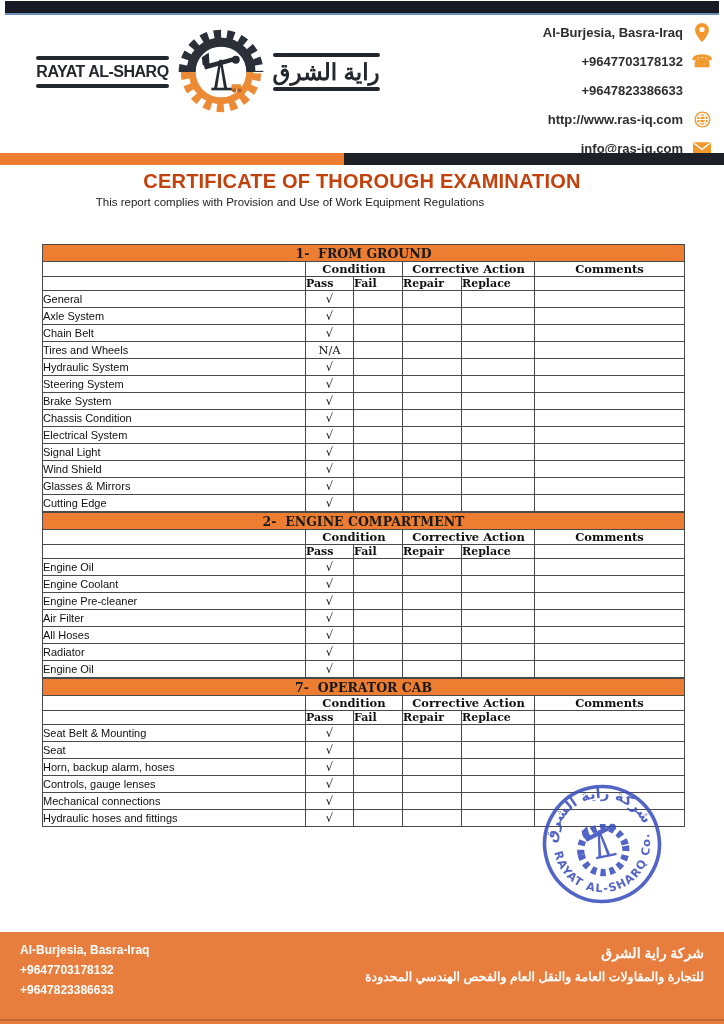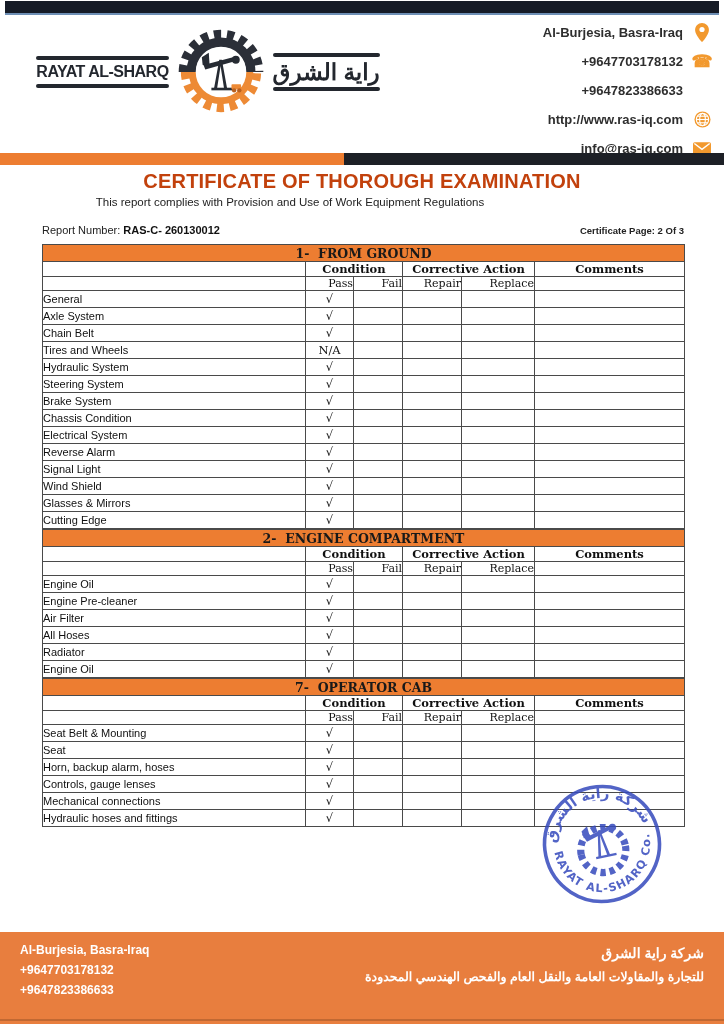--- a/index.html
+++ b/index.html
@@ -48,22 +48,22 @@
 
   
   #sections{position:absolute;left:42px;top:244px;width:642px;}
   table.sec{border-collapse:collapse;width:642px;table-layout:fixed;}
   table.sec th,table.sec td{border:1px solid #4a4a4a;padding:0;overflow:hidden;}
   .sec-title{background:#ED7D31;height:16px;font-family:"DejaVu Serif",serif;
              font-weight:bold;font-size:12.5px;color:#191919;text-align:center;
              white-space:pre;border:1px solid #222;}
   tr.h1 th{height:14px;font-family:"DejaVu Serif",serif;font-weight:bold;font-size:11.5px;
            text-align:center;background:#fff;color:#111;}
-  tr.h2 th{height:13px;font-family:"DejaVu Serif",serif;font-weight:normal;font-size:11px;
-           text-align:right;background:#fff;color:#111;}
+  tr.h2 th{height:13px;font-family:"DejaVu Serif",serif;font-weight:bold;font-size:11px;
+           text-align:left;background:#fff;color:#111;}
   td.c-item{height:16px;font-size:11px;color:#101010;padding-left:8px;background:#fff;}
   td.c-pass{text-align:center;font-family:"DejaVu Serif",serif;font-size:11.5px;color:#111;background:#fff;}
   td.c-fail,td.c-repair,td.c-replace,td.c-comments{background:#fff;}
 
   
   .stamp{position:absolute;left:520px;top:762px;opacity:0.85;}
 
   
   .footer{position:absolute;left:0;right:0;bottom:0;height:92px;background:#E87E3E;}
   .footer::after{content:'';position:absolute;left:0;right:0;bottom:3px;height:2px;
@@ -157,30 +157,20 @@
   </div>
 
   <div class="divider">
     <div class="d-orange"></div>
     <div class="d-dark"></div>
   </div>
 
   <div class="title">CERTIFICATE OF THOROUGH EXAMINATION</div>
   <div class="subtitle">This report complies with Provision and Use of Work Equipment Regulations</div>
 
-  <div class="report-line">
-    <div class="report-left">
-      <span>Report Number:</span>
-      <b>RAS-C- 260130012</b>
-    </div>
-    <div class="report-right">
-      <span>Certificate Page:</span>
-      <span>2 Of 3</span>
-    </div>
-  </div>
 
   <div id="sections">
   <table class="sec">
     <colgroup>
       <col style="width:263px">
           <col style="width:48px">
           <col style="width:49px">
       <col style="width:59px">
           <col style="width:73px">
           <col style="width:150px">
@@ -271,28 +261,20 @@
           </tr>
           <tr>
             <td class="c-item">Electrical System</td>
             <td class="c-pass">√</td>
             <td class="c-fail"></td>
             <td class="c-repair"></td>
             <td class="c-replace"></td>
             <td class="c-comments"></td>
           </tr>
           <tr>
-            <td class="c-item">Reverse Alarm</td>
-            <td class="c-pass">√</td>
-            <td class="c-fail"></td>
-            <td class="c-repair"></td>
-            <td class="c-replace"></td>
-            <td class="c-comments"></td>
-          </tr>
-          <tr>
             <td class="c-item">Signal Light</td>
             <td class="c-pass">√</td>
             <td class="c-fail"></td>
             <td class="c-repair"></td>
             <td class="c-replace"></td>
             <td class="c-comments"></td>
           </tr>
           <tr>
             <td class="c-item">Wind Shield</td>
             <td class="c-pass">√</td>
@@ -344,20 +326,28 @@
         <th class="pass">Pass</th>
         <th class="fail">Fail</th>
         <th class="repair">Repair</th>
         <th class="replace">Replace</th>
         <th></th>
       </tr>
     </thead>
     <tbody>
           <tr>
             <td class="c-item">Engine Oil</td>
+            <td class="c-pass">√</td>
+            <td class="c-fail"></td>
+            <td class="c-repair"></td>
+            <td class="c-replace"></td>
+            <td class="c-comments"></td>
+          </tr>
+          <tr>
+            <td class="c-item">Engine Coolant</td>
             <td class="c-pass">√</td>
             <td class="c-fail"></td>
             <td class="c-repair"></td>
             <td class="c-replace"></td>
             <td class="c-comments"></td>
           </tr>
           <tr>
             <td class="c-item">Engine Pre-cleaner</td>
             <td class="c-pass">√</td>
             <td class="c-fail"></td>

